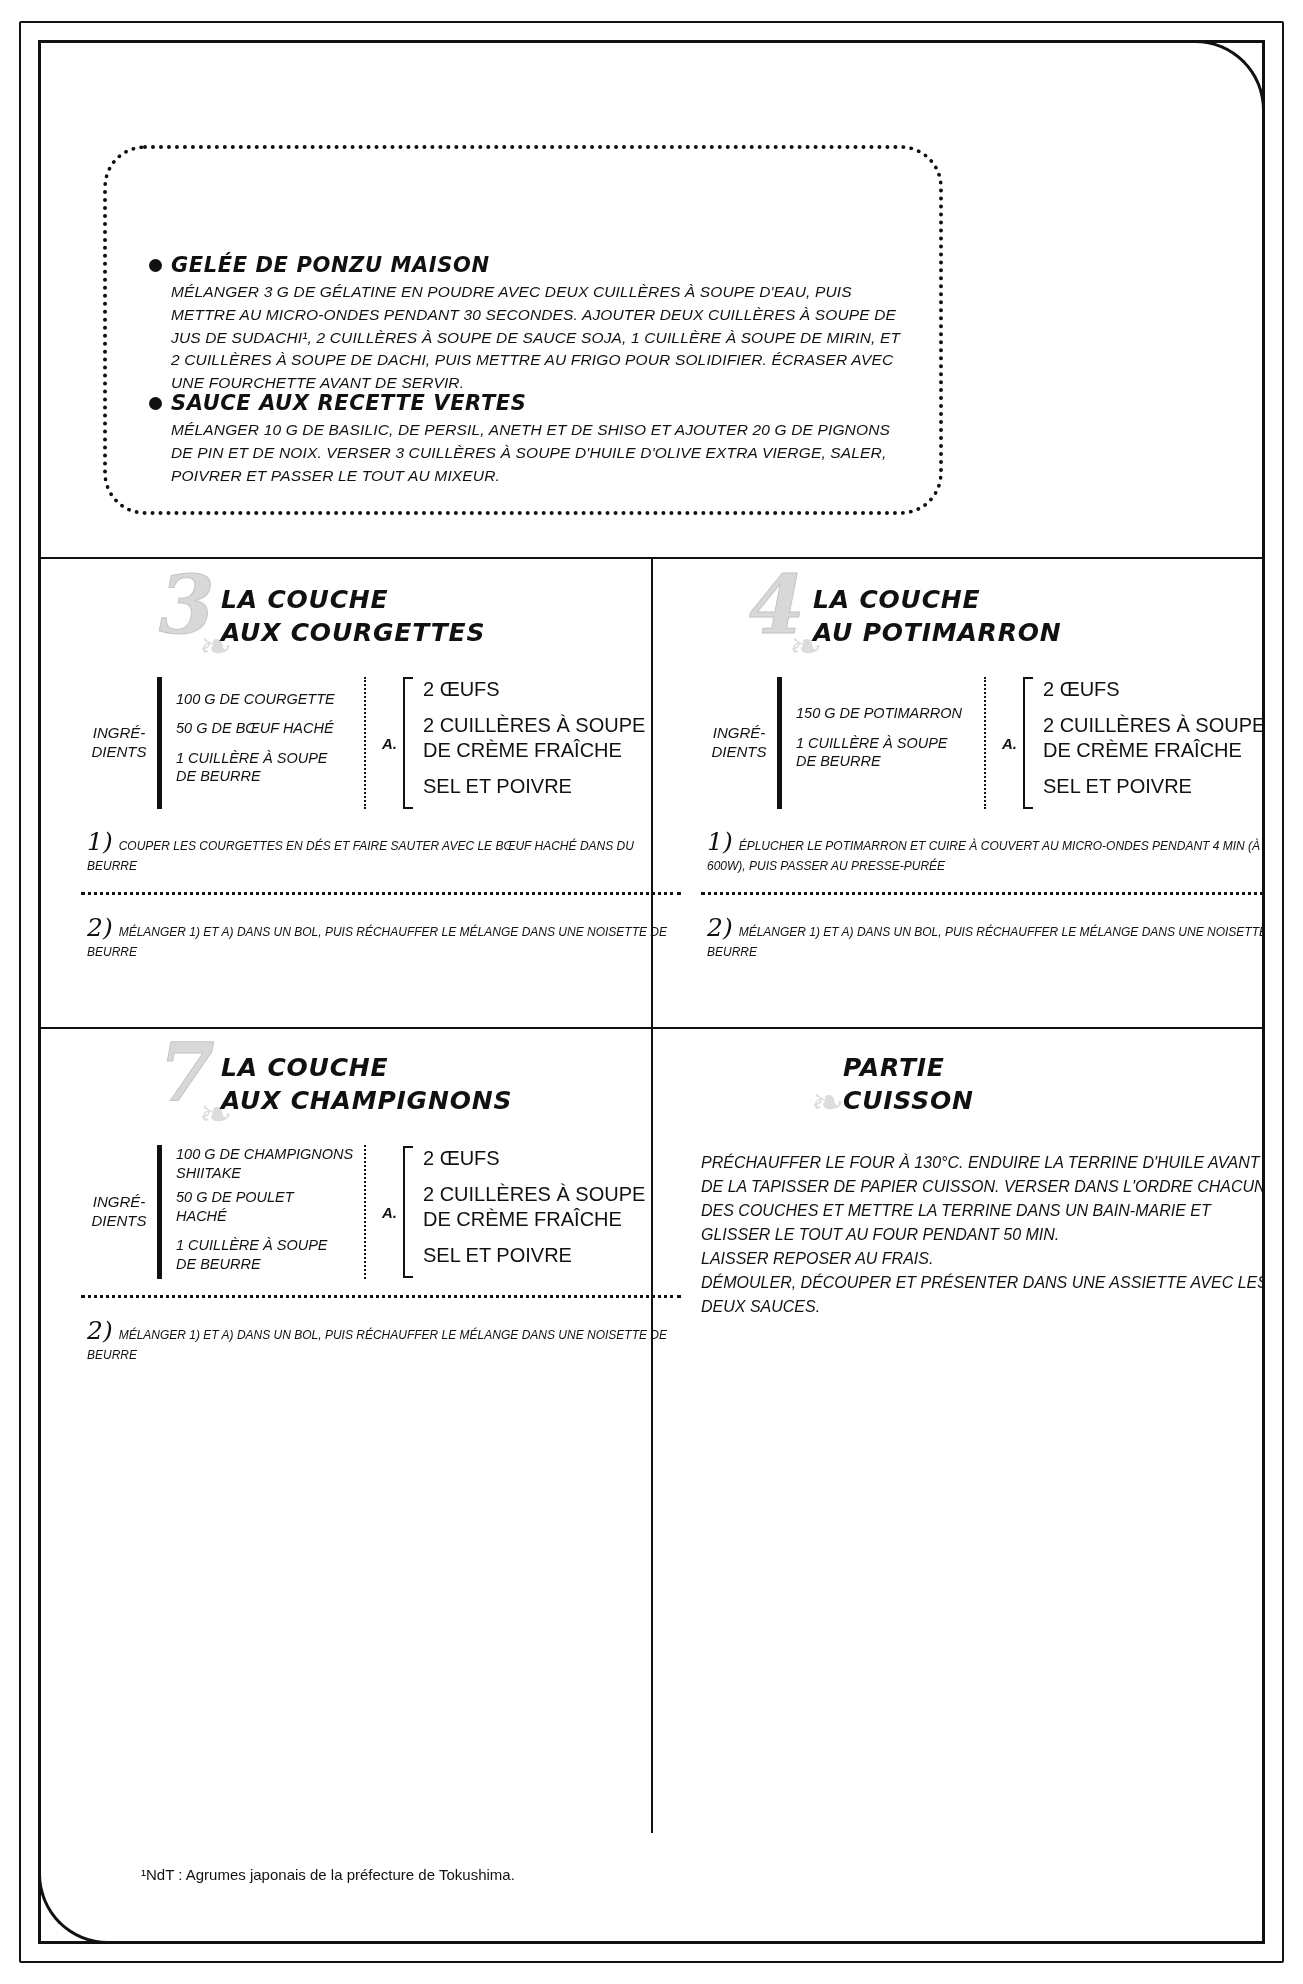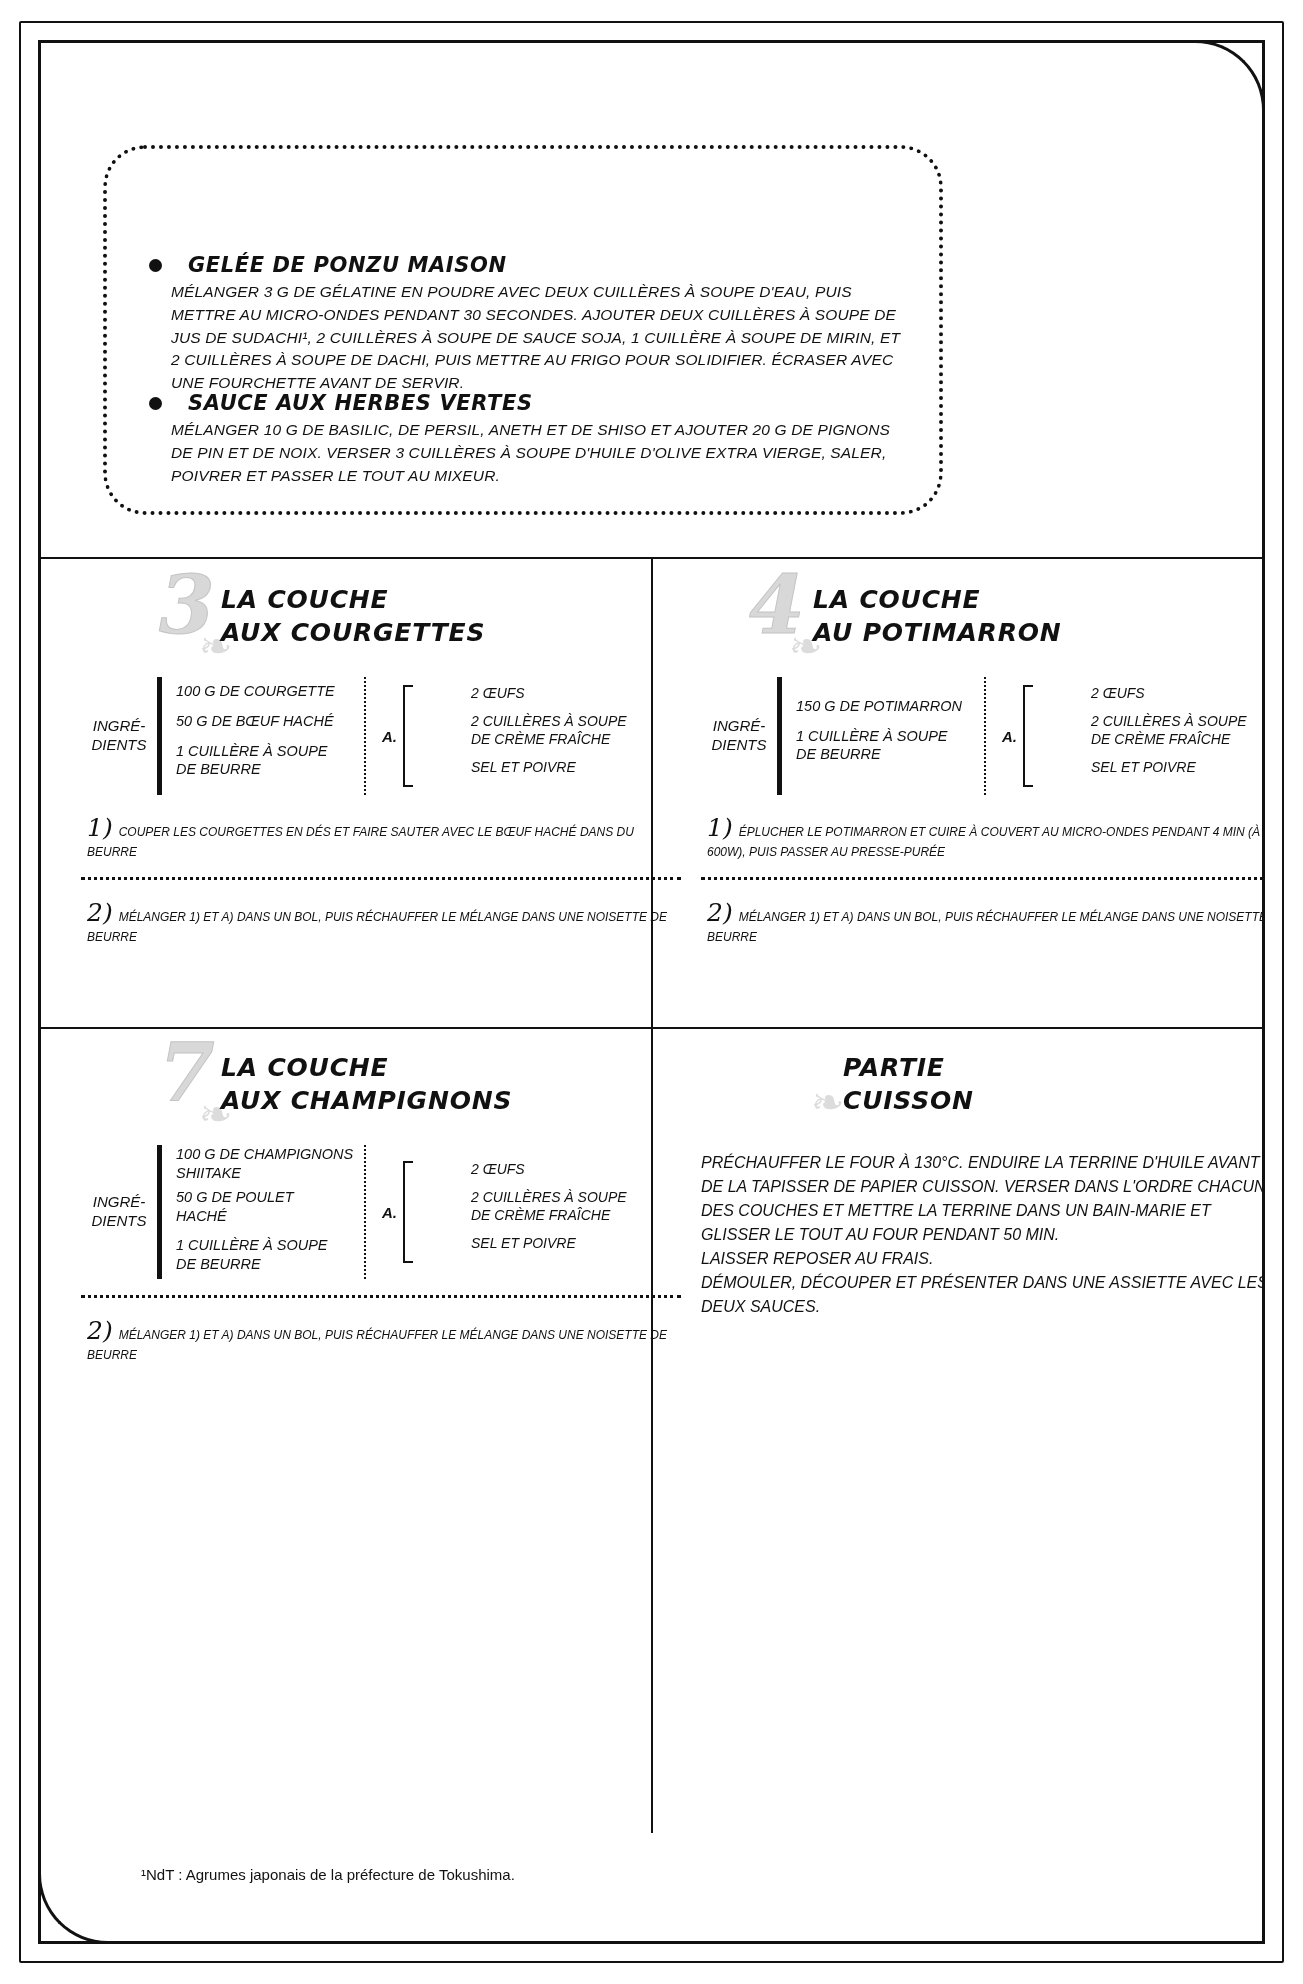--- a/index.html
+++ b/index.html
@@ -60,21 +60,21 @@
     font-family:"DejaVu Sans", sans-serif;
     font-weight:bold;
     font-size:23px;
     letter-spacing:1.2px;
     font-style:italic;
   }
   .sauce-block { position:absolute; left:42px; right:30px; }
   .sauce-block.one { top:104px; }
   .sauce-block.two { top:242px; }
   .sauce-head {
-    display:flex; align-items:center; gap:26px;
+    display:flex; align-items:center; gap:9px;
     font-family:"DejaVu Sans", sans-serif;
     font-weight:bold; font-style:italic;
     font-size:21px; letter-spacing:0.6px;
     margin-bottom:4px;
   }
   .bullet {
     width:13px; height:13px; border-radius:50%;
     background:#111; display:inline-block; flex:0 0 auto;
   }
   .sauce-body {
@@ -162,23 +162,22 @@
     margin-right:6px; flex:0 0 auto;
   }
   .brace {
     width:10px; align-self:stretch;
     border:2px solid #111; border-right:none;
     margin-right:10px; flex:0 0 auto;
   }
   .groupA-list { margin:0; padding:0; }
   .groupA-list li {
     list-style:none;
-    font-style:italic; font-size:14px; line-height:1.28;
+    font-size:20px; line-height:1.28;
     margin-bottom:10px;
-    margin-left:48px;
   }
 
   
   .step { position:relative; margin-top:18px; padding-left:6px; }
   .step-num {
     font-family:"DejaVu Serif", serif;
     font-style:italic; font-size:25px;
     margin-right:6px;
   }
   .step-text {
@@ -220,21 +219,21 @@
         <div class="sauce-head">
           <span class="bullet"></span>
           <span>GELÉE DE PONZU MAISON</span>
         </div>
         <div class="sauce-body">MÉLANGER 3 G DE GÉLATINE EN POUDRE AVEC DEUX CUILLÈRES À SOUPE D'EAU, PUIS METTRE AU MICRO-ONDES PENDANT 30 SECONDES. AJOUTER DEUX CUILLÈRES À SOUPE DE JUS DE SUDACHI¹, 2 CUILLÈRES À SOUPE DE SAUCE SOJA, 1 CUILLÈRE À SOUPE DE MIRIN, ET 2 CUILLÈRES À SOUPE DE DACHI, PUIS METTRE AU FRIGO POUR SOLIDIFIER. ÉCRASER AVEC UNE FOURCHETTE AVANT DE SERVIR.</div>
       </div>
 
       <div class="sauce-block two">
         <div class="sauce-head">
           <span class="bullet"></span>
-          <span>SAUCE AUX HERBES VERTES</span>
+          <span>SAUCE AUX RECETTE VERTES</span>
         </div>
         <div class="sauce-body">MÉLANGER 10 G DE BASILIC, DE PERSIL, ANETH ET DE SHISO ET AJOUTER 20 G DE PIGNONS DE PIN ET DE NOIX. VERSER 3 CUILLÈRES À SOUPE D'HUILE D'OLIVE EXTRA VIERGE, SALER, POIVRER ET PASSER LE TOUT AU MIXEUR.</div>
       </div>
     </div>
 
     <div class="hline-top"></div>
     <div class="vline"></div>
     <div class="hline"></div>
 
     <div class="sect s3">

